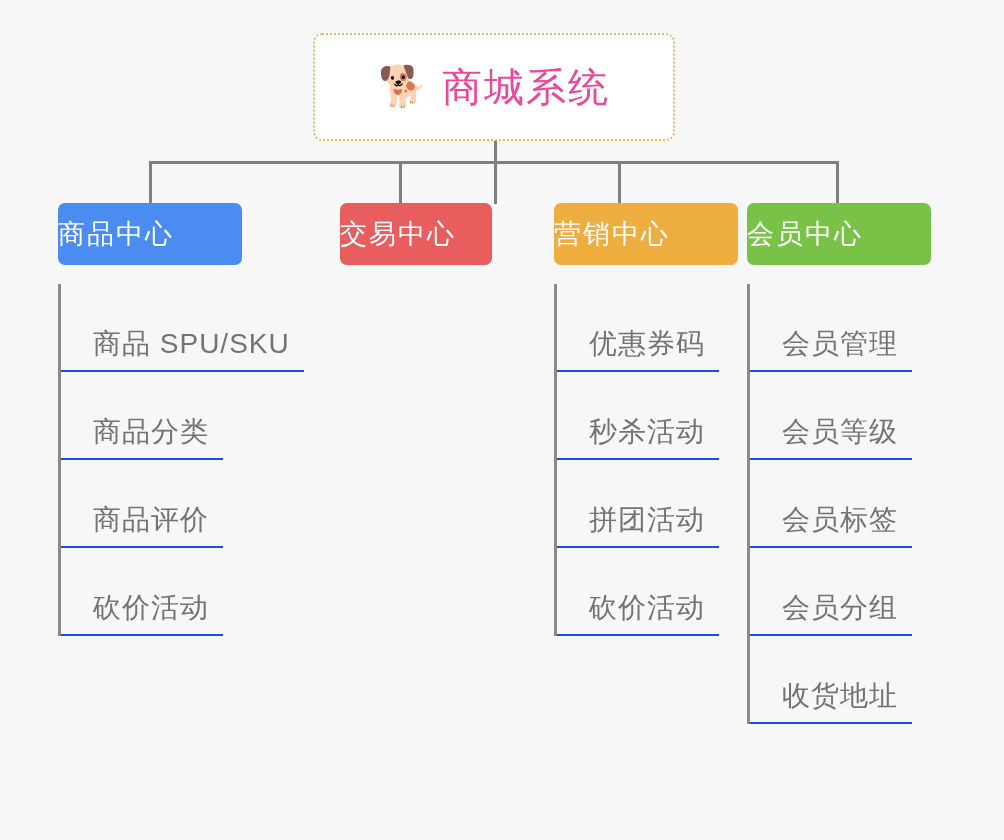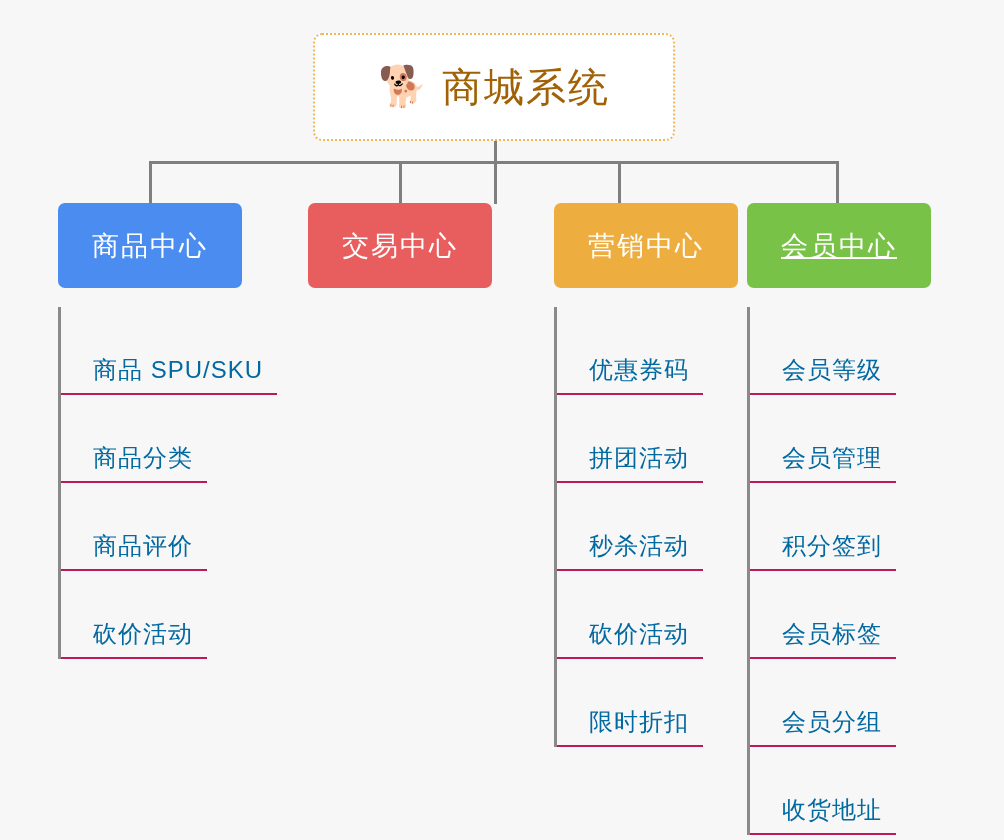--- a/index.html
+++ b/index.html
@@ -37,69 +37,68 @@
     gap: 14px;
   }
   .root-emoji {
     font-size: 40px;
     line-height: 1;
     display: block;
     margin-top: -2px;
   }
   .root-title {
     font-size: 40px;
-    color: #a16207;
+    color: #ec4899;
     letter-spacing: 2px;
     white-space: nowrap;
   }
 
   
   .conn {
     position: absolute;
     background: #7f7f7f;
   }
   .conn-v { width: 3px; }
   .conn-h { height: 3px; }
 
   
   .column {
     position: absolute;
     top: 203px;
   }
   .col-header {
-    height: 85px;
+    height: 62px;
     border-radius: 7px;
     display: flex;
     align-items: center;
-    justify-content: center;
     color: #ffffff;
     font-size: 27px;
     letter-spacing: 2px;
     box-sizing: border-box;
   }
   .leaf-list {
     position: relative;
     margin-top: 19px;
     border-left: 3px solid #8a8a8a;
     padding-left: 0;
   }
   .leaf {
     height: 88px;
     position: relative;
     box-sizing: border-box;
     display: flex;
     align-items: flex-end;
   }
   .leaf-text {
-    font-size: 24px;
-    color: #0369a1;
+    font-size: 28px;
+    color: #737373;
     letter-spacing: 1px;
     white-space: nowrap;
     padding: 0 14px 7px 32px;
-    border-bottom: 2px solid #be185d;
+    border-bottom: 2px solid #1d4ed8;
     display: block;
   }
 </style>
 </head>
 <body>
 
 <div id="diagram">
 
   <div class="root-node">
     <span class="root-emoji">🐕</span>
@@ -127,61 +126,55 @@
       <div class="leaf">
         <span class="leaf-text">商品评价</span>
       </div>
       <div class="leaf">
         <span class="leaf-text">砍价活动</span>
       </div>
     </div>
   </div>
 
   <div class="column" style="left:308px; width:184px;">
-    <div class="col-header" style="background:#e85d5d;">
+    <div class="col-header" style="background:#e85d5d;margin-left:32px;">
       <span>交易中心</span>
     </div>
   </div>
 
   <div class="column" style="left:527px; width:184px;padding-left:27px;">
     <div class="col-header" style="background:#edad3f;">
       <span>营销中心</span>
     </div>
     <div class="leaf-list">
       <div class="leaf">
         <span class="leaf-text">优惠券码</span>
       </div>
       <div class="leaf">
+        <span class="leaf-text">秒杀活动</span>
+      </div>
+      <div class="leaf">
         <span class="leaf-text">拼团活动</span>
       </div>
       <div class="leaf">
-        <span class="leaf-text">秒杀活动</span>
-      </div>
-      <div class="leaf">
         <span class="leaf-text">砍价活动</span>
-      </div>
-      <div class="leaf">
-        <span class="leaf-text">限时折扣</span>
       </div>
     </div>
   </div>
 
   <div class="column" style="left:747px; width:184px;">
-    <div class="col-header" style="background:#79c248;text-decoration:underline;">
+    <div class="col-header" style="background:#79c248;">
       <span>会员中心</span>
     </div>
     <div class="leaf-list">
       <div class="leaf">
-        <span class="leaf-text">会员等级</span>
-      </div>
-      <div class="leaf">
         <span class="leaf-text">会员管理</span>
       </div>
       <div class="leaf">
-        <span class="leaf-text">积分签到</span>
+        <span class="leaf-text">会员等级</span>
       </div>
       <div class="leaf">
         <span class="leaf-text">会员标签</span>
       </div>
       <div class="leaf">
         <span class="leaf-text">会员分组</span>
       </div>
       <div class="leaf">
         <span class="leaf-text">收货地址</span>
       </div>

